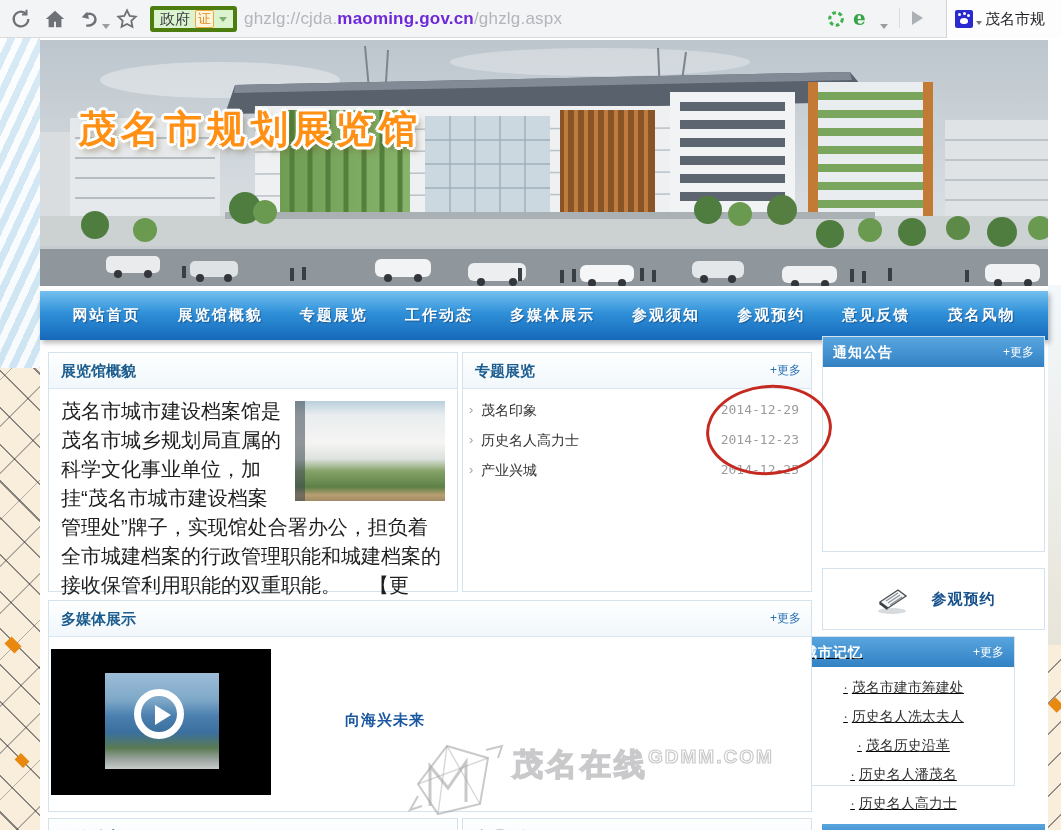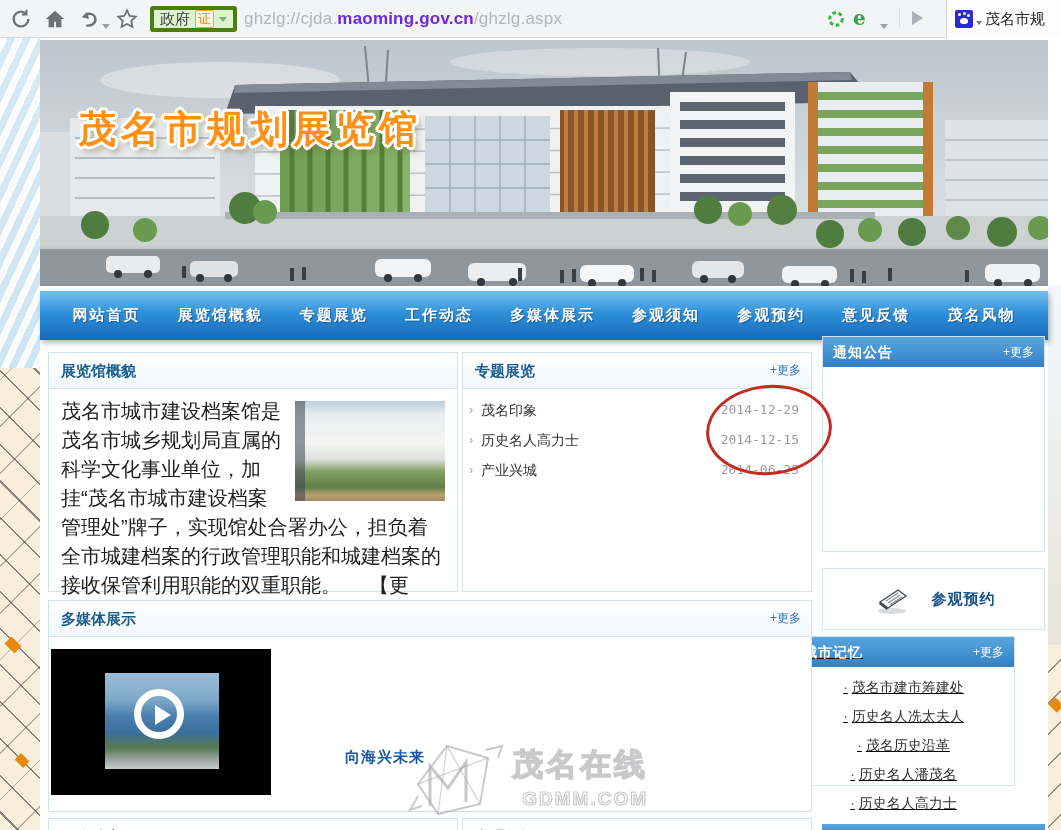--- a/index.html
+++ b/index.html
@@ -105,25 +105,25 @@
   .mem-list li { line-height:29px; font-size:14px; color:#333; cursor:pointer; white-space:nowrap; overflow:hidden; }
   .mem-marker { color:#555; margin-right:4px; }
 
   
   .video-frame { position:absolute; left:2px; top:48px; width:220px; height:146px; background:#000; }
   .video-thumb { position:absolute; left:54px; top:24px; width:114px; height:96px;
     background: linear-gradient(180deg, #9dbdd8 0%, #7ea8c8 28%, #4a7fae 45%, #3a6f9e 62%, #5a7a52 78%, #9aa4a0 90%, #c8cdc8 100%); }
   .play-ring { position:absolute; left:83px; top:40px; width:50px; height:50px; border:7px solid #fff; border-radius:50%; cursor:pointer; }
   .play-tri { position:absolute; left:104px; top:56px; width:0; height:0;
     border-top:10px solid transparent; border-bottom:10px solid transparent; border-left:16px solid #fff; }
-  .video-title { position:absolute; left:296px; top:110px; font-size:15px; font-weight:bold; color:#1a57a0; letter-spacing:1px; cursor:pointer;margin-top:37px; }
+  .video-title { position:absolute; left:296px; top:110px; font-size:15px; font-weight:bold; color:#1a57a0; letter-spacing:1px; cursor:pointer; }
 
   
   .watermark { position:absolute; left:402px; top:744px; z-index:4; display:flex; gap:8px; opacity:.85; }
-  .wm-text { display:flex; flex-direction:column;text-align:right; }
+  .wm-text { display:flex; flex-direction:row; }
   .wm-line1 { font-size:31px; font-weight:bold; letter-spacing:3px; color:rgba(255,255,255,.22);
     -webkit-text-stroke:1.4px rgba(150,150,155,.6); }
   .wm-line2 { font-size:19px; font-weight:bold; letter-spacing:2px; color:rgba(255,255,255,.22);
     -webkit-text-stroke:1.2px rgba(150,150,155,.6); margin-top:2px; }
 
   
   .partial-blue { position:absolute; left:822px; top:824px; width:223px; height:12px;
     background:linear-gradient(#58a5de,#3e8ccc); z-index:2; }
 </style>
 </head>
@@ -404,26 +404,26 @@
   </div>
   <ul class="sp-list">
     <li>
       <span class="sp-marker">›</span>
       <span>茂名印象</span>
       <span class="sp-date">2014-12-29</span>
     </li>
     <li>
       <span class="sp-marker">›</span>
       <span>历史名人高力士</span>
-      <span class="sp-date">2014-12-15</span>
+      <span class="sp-date">2014-12-23</span>
     </li>
     <li>
       <span class="sp-marker">›</span>
       <span>产业兴城</span>
-      <span class="sp-date">2014-06-25</span>
+      <span class="sp-date">2014-12-25</span>
     </li>
   </ul>
 </div>
 
 <div class="red-ellipse"></div>
 
 <div class="panel" style="left:822px; top:336px; width:223px; height:216px;">
   <div class="panel-bh">
     <span class="ttl">通知公告</span>
     <span class="more-link">+更多</span>

